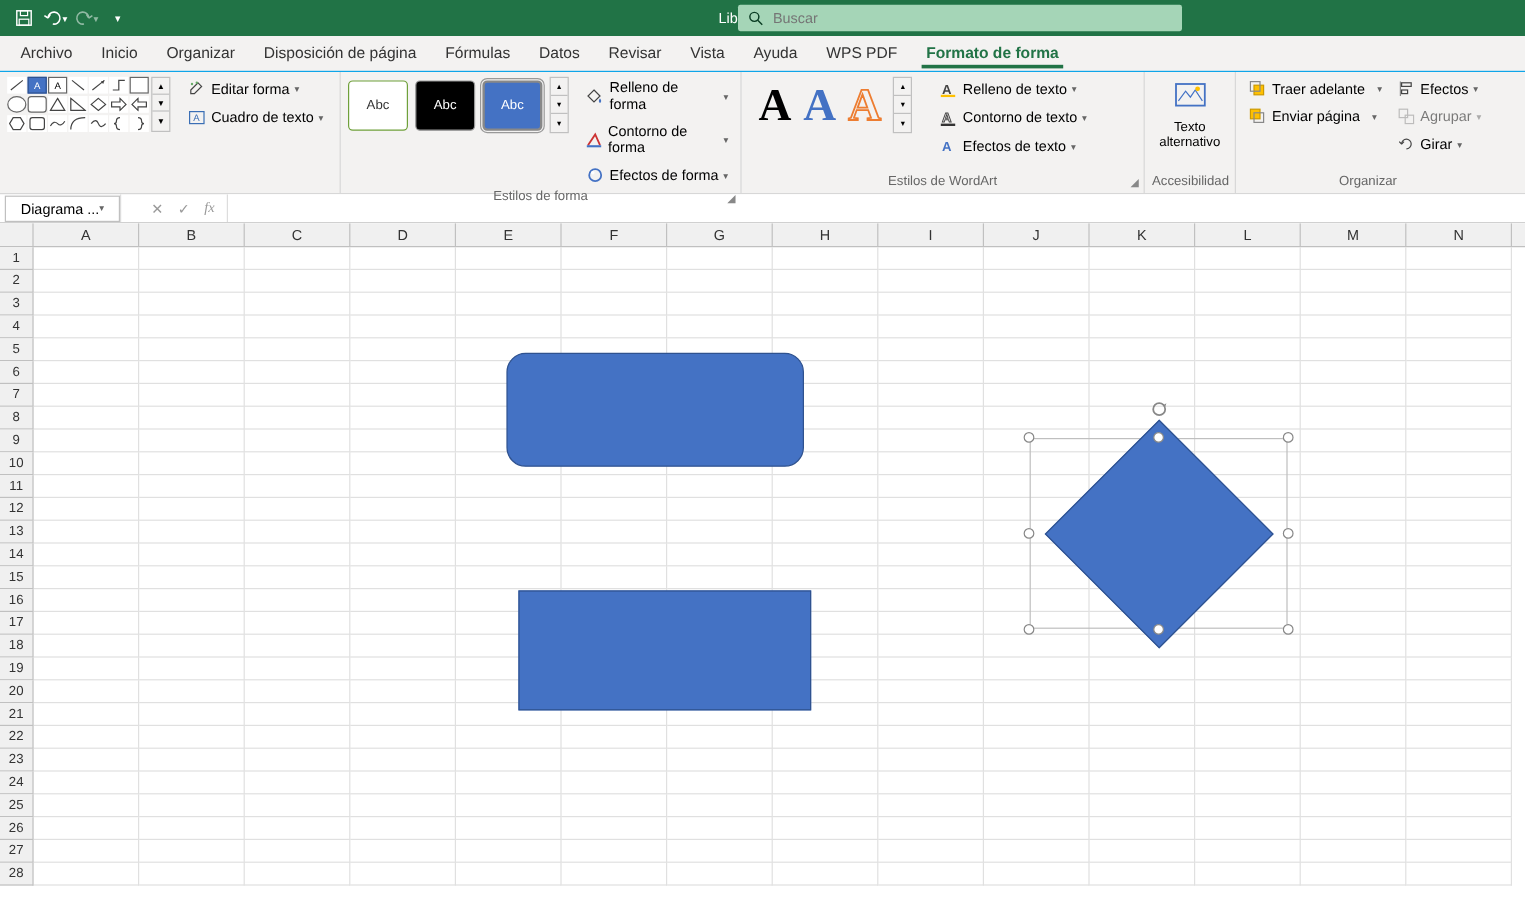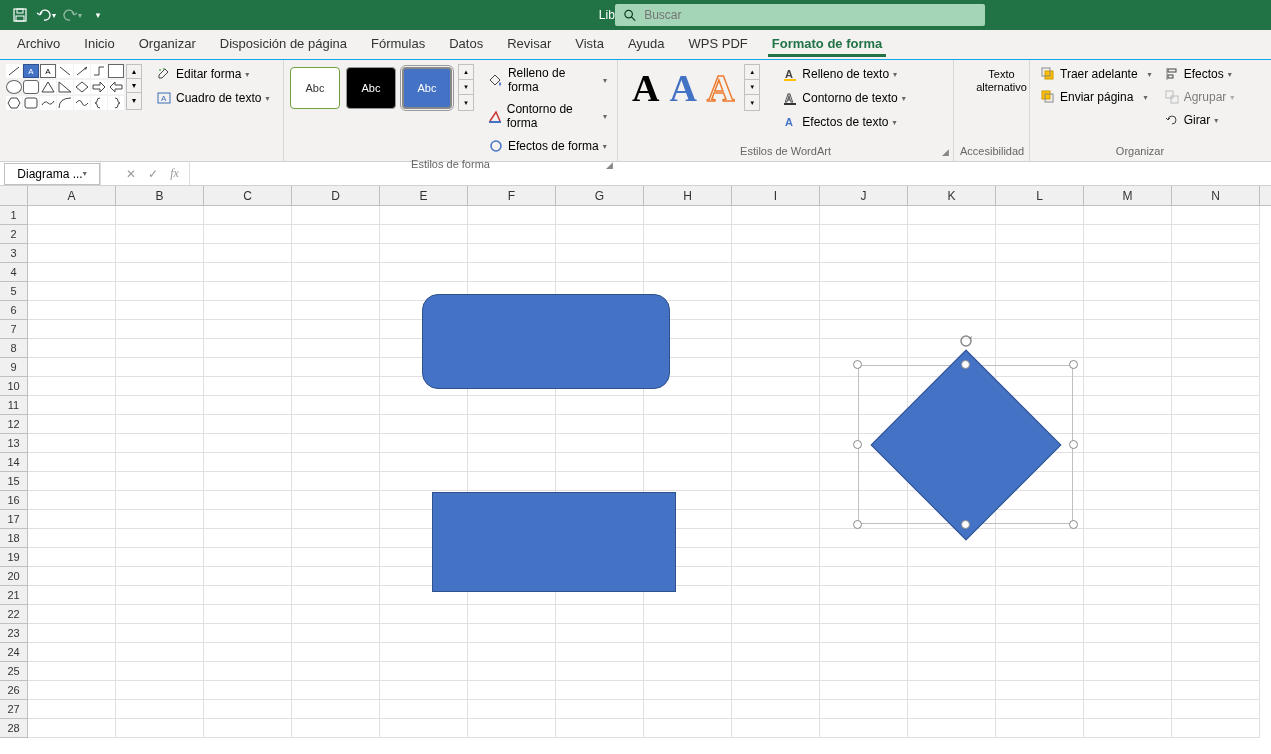--- a/index.html
+++ b/index.html
@@ -50,21 +50,21 @@
 .spinner div:last-child { border-bottom: none; }
 
 
 .wa-gallery { display: flex; gap: 10px; align-items: center; padding: 0 8px; }
 .wa-thumb { font-size: 38px; font-weight: bold; font-family: "Times New Roman", serif; cursor: pointer; }
 .wa-1 { color: #000; }
 .wa-2 { color: #4472c4; }
 .wa-3 { color: transparent; -webkit-text-stroke: 1.5px #ed7d31; }
 
 
-.big-btn { display: flex; flex-direction: row; align-items: center; justify-content: center; width: 64px; cursor: pointer; gap: 20px; padding: 4px; }
+.big-btn { display: flex; flex-direction: column; align-items: center; justify-content: center; width: 64px; cursor: pointer; gap: 8px; padding: 4px; }
 .big-btn span { font-size: 11px; text-align: center; line-height: 1.2; }
 
 
 .org-col { display: flex; flex-direction: column; gap: 3px; }
 
 
 .formula-bar { height: 24px; display: flex; align-items: center; border-bottom: 1px solid #d0d0d0; background: #fff; }
 .name-box { width: 96px; height: 22px; border: 1px solid #c0c0c0; display: flex; align-items: center; padding: 0 6px; font-size: 12px; justify-content: center; margin-left: 4px; }
 .fb-btns { display: flex; gap: 12px; padding: 0 10px; color: #999; align-items: center; }
 .fb-btns span { cursor: pointer; }

